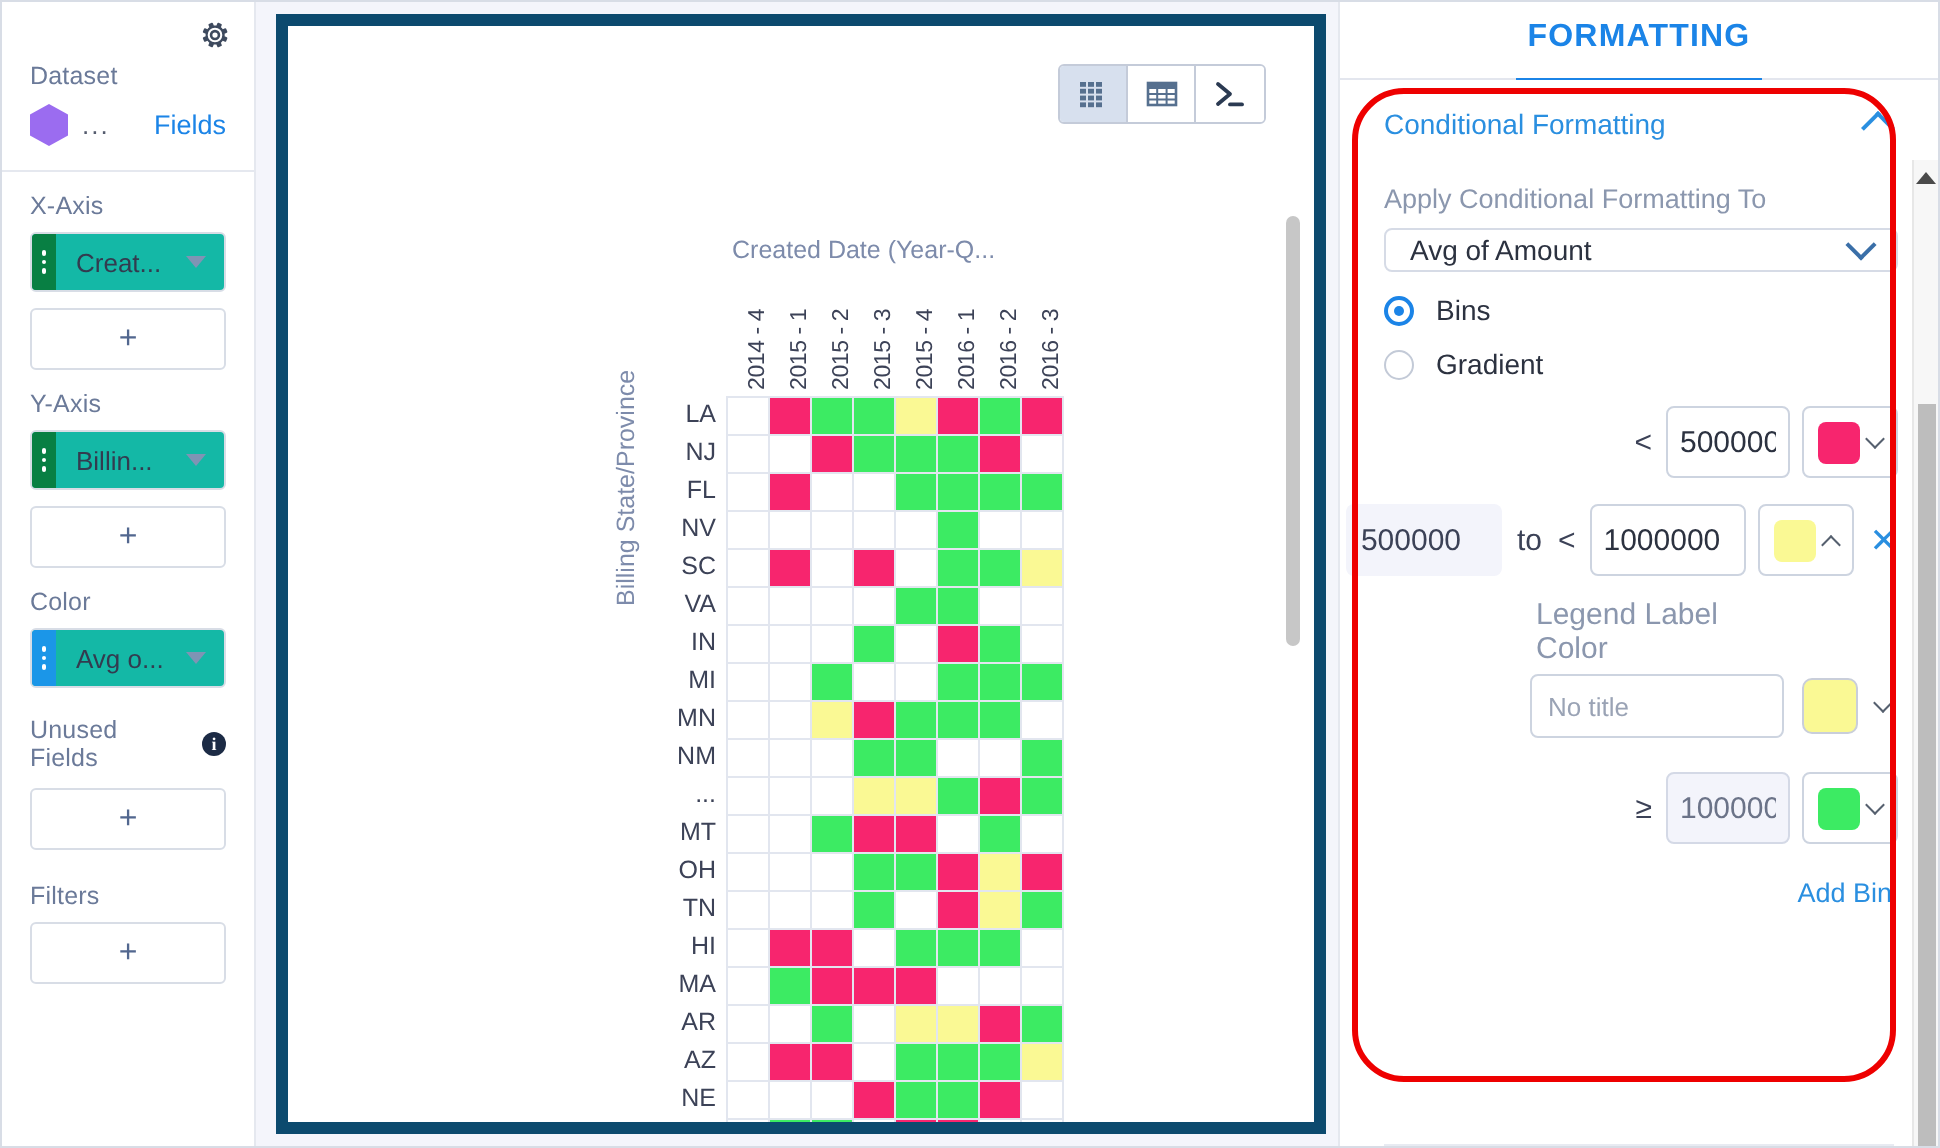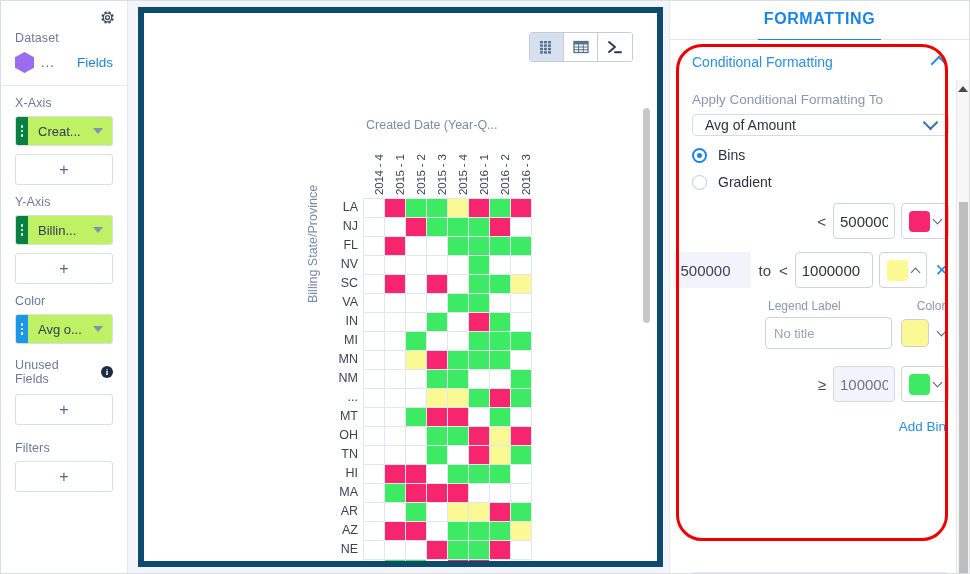--- a/index.html
+++ b/index.html
@@ -56,21 +56,21 @@
   }
   .sb-divider { height: 1px; background: #e5e8ef; margin: 2px 0 0 0; }
 
   .shelf { padding: 10px 14px 0 14px; }
   .shelf .sec-label { margin-bottom: 6px; }
   .pill {
     display: flex; align-items: center;
     height: 30px;
     border: 1px solid #d8dde6;
     border-radius: 3px;
-    background: #bef264;
+    background: #14b8a6;
     overflow: hidden;
     cursor: pointer;
   }
   .pill .grip {
     width: 12px; height: 100%;
     display: flex; flex-direction: column;
     align-items: center; justify-content: center;
     gap: 2px;
     flex: 0 0 auto;
   }
@@ -375,21 +375,21 @@
     margin-bottom: 0; margin-top: 4px;
   }
   .x-del {
     color: #2a8fe0; font-size: 17px;
     cursor: pointer; margin-left: 2px;
     line-height: 1;
   }
   .sub-head {
     display: flex; align-items: baseline;
     margin-top: 11px;
-    font-size: 12px; color: #8b97ae;
+    font-size: 15px; color: #8b97ae; flex-direction: column;
   }
   .sub-head .a { margin-left: 76px; }
   .sub-head .b { margin-left: 76px; }
   .legend-lbl-row {
     display: flex; align-items: center; gap: 9px;
     margin-top: 4px;
     padding-left: 73px;
   }
   .txt-in {
     height: 32px; width: 127px;

